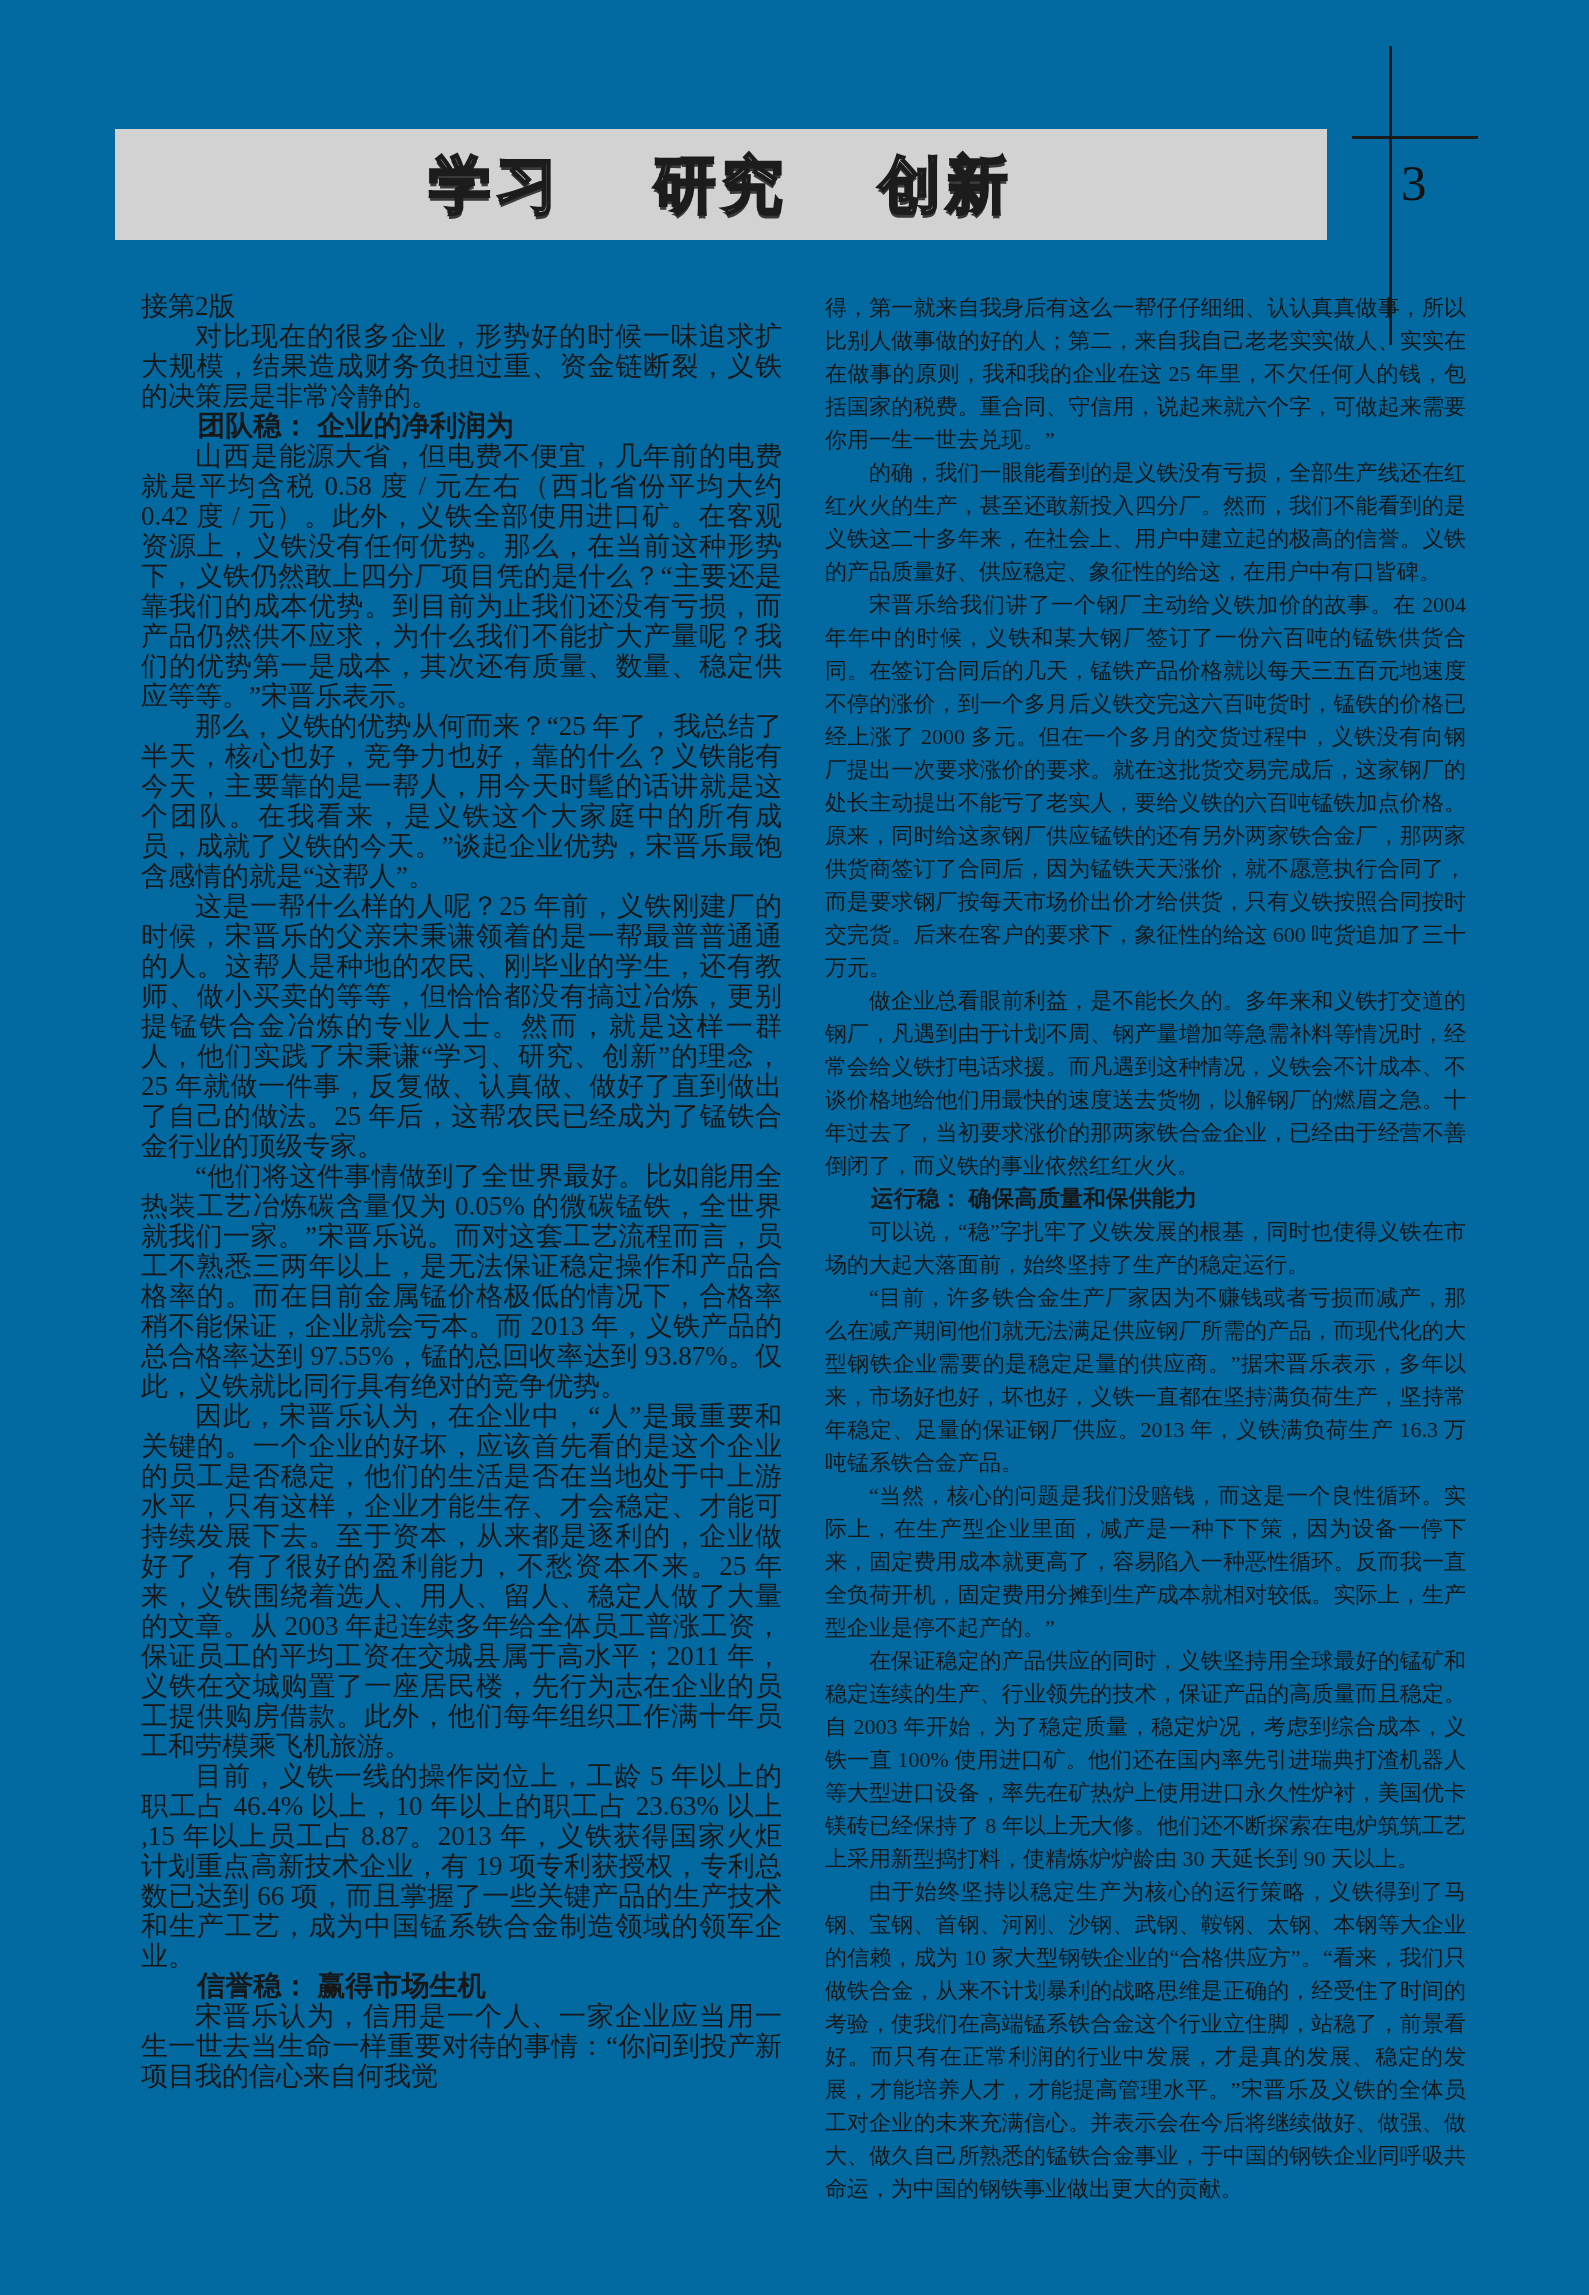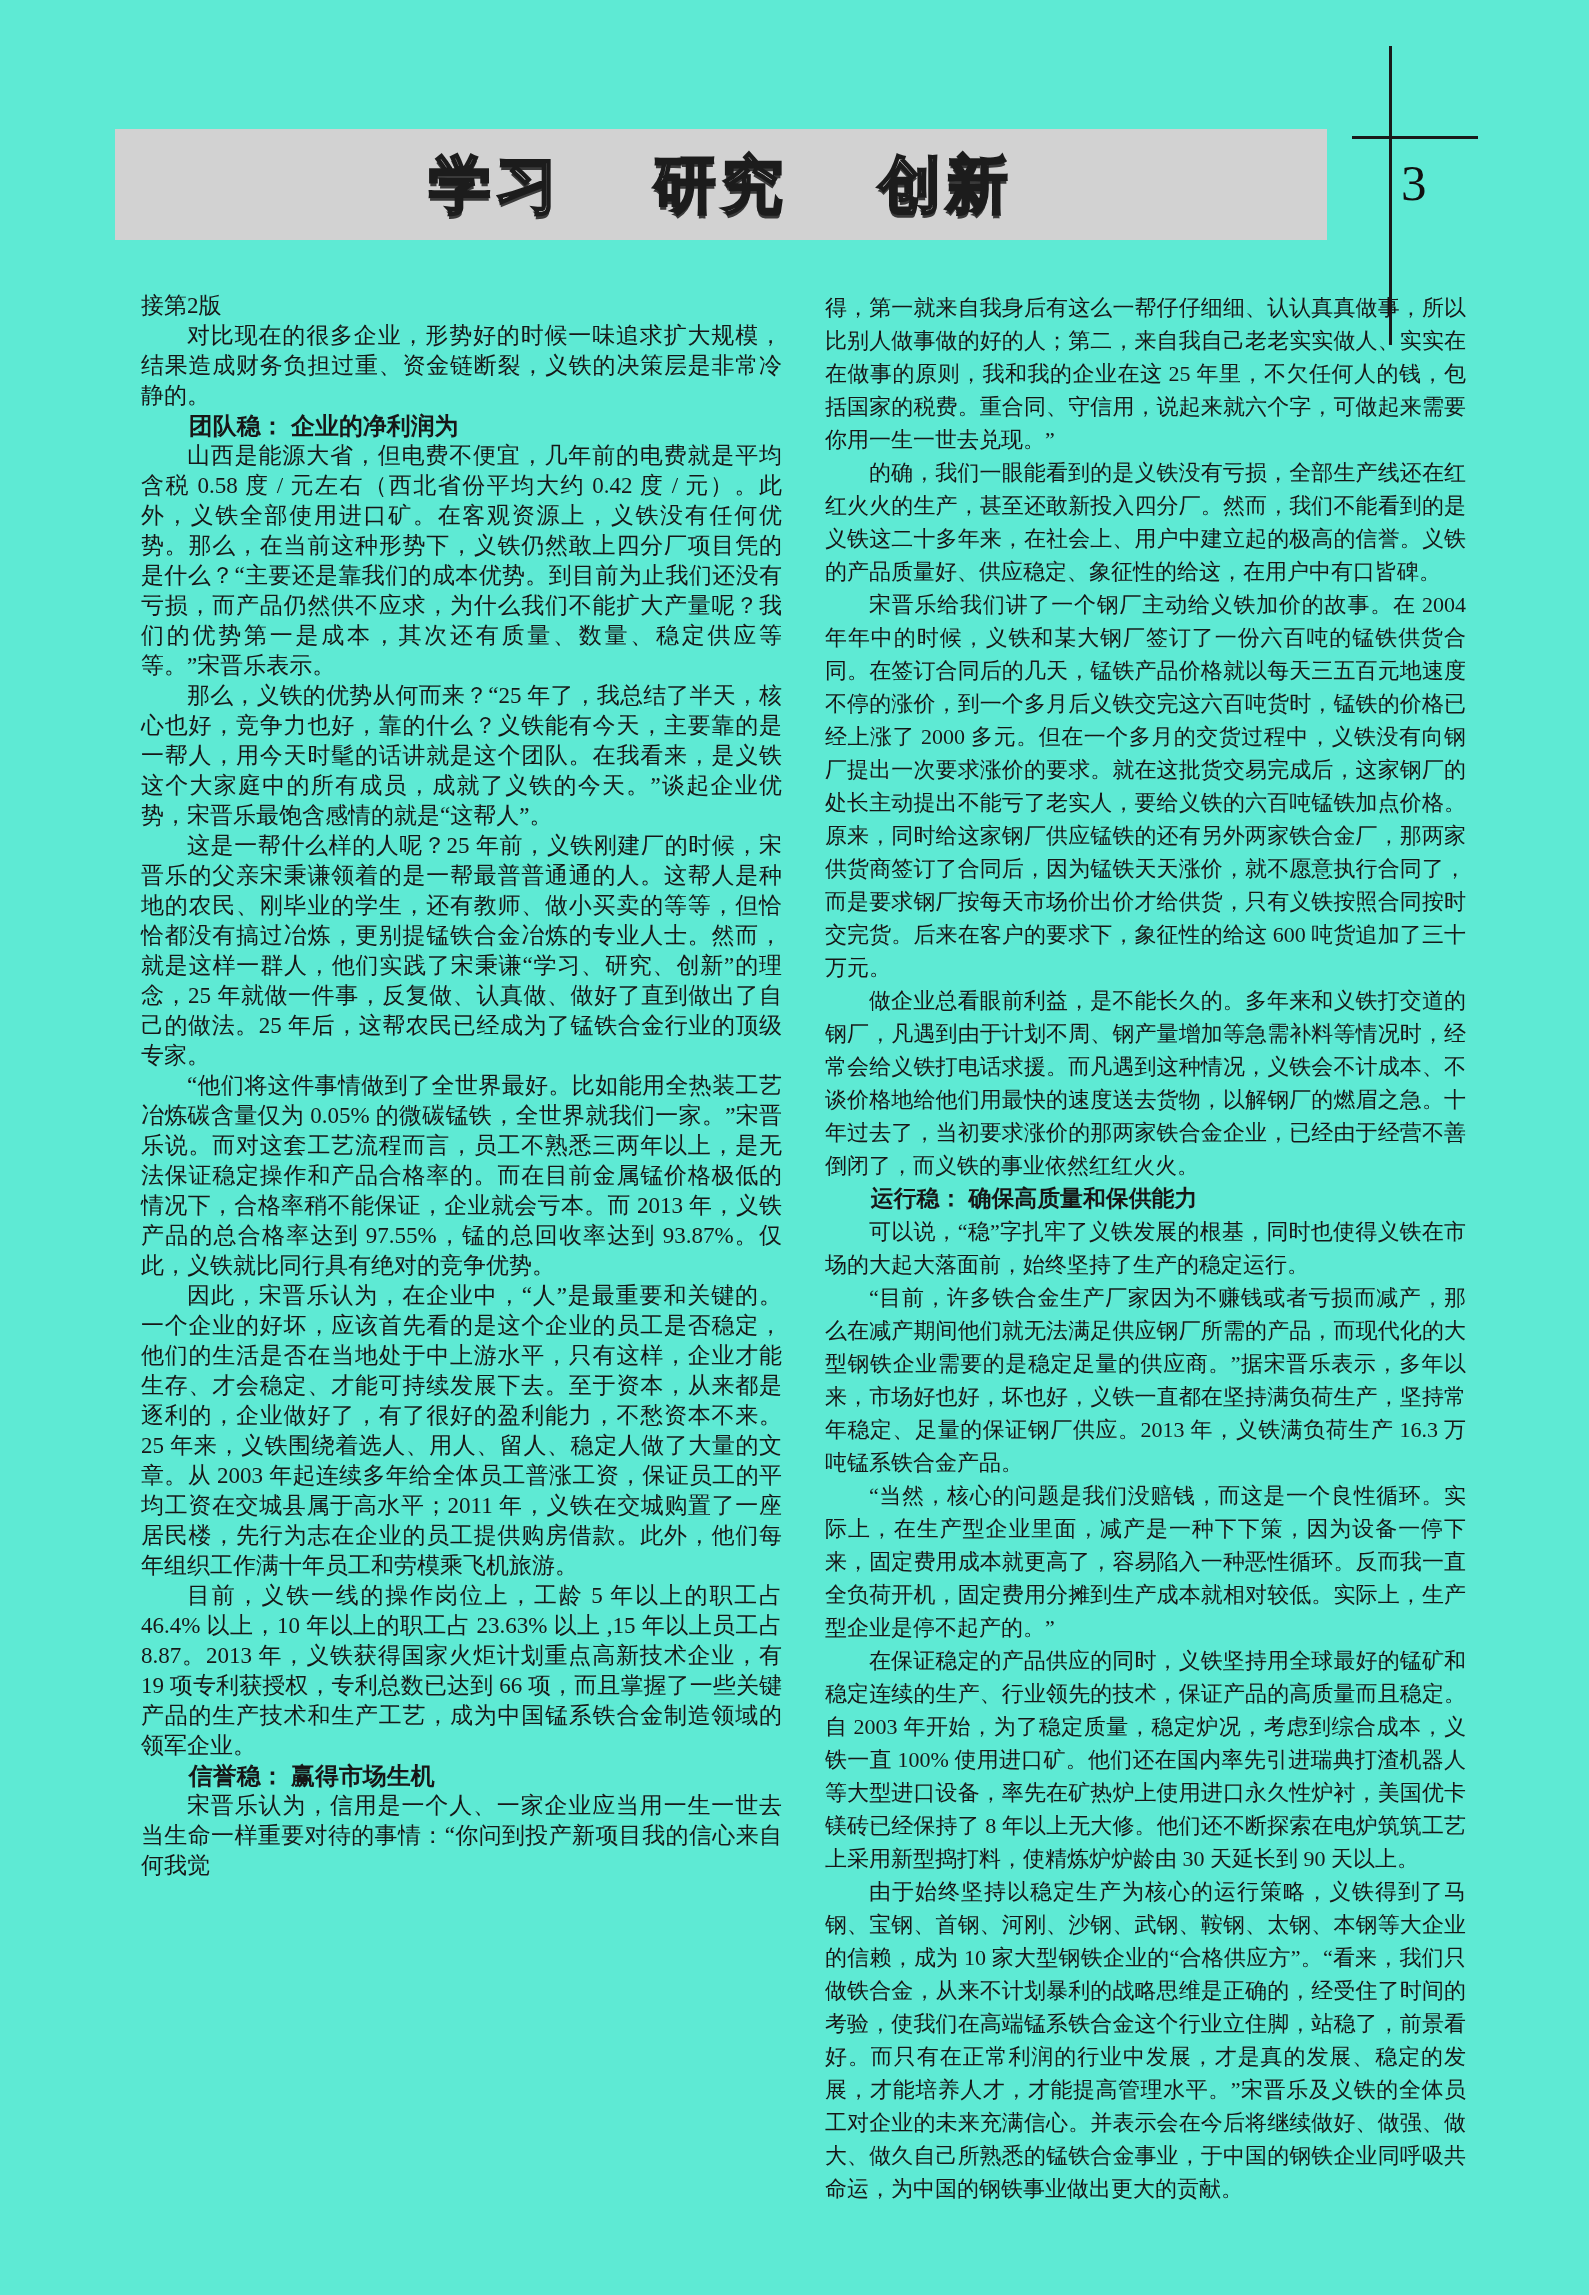--- a/index.html
+++ b/index.html
@@ -1,20 +1,20 @@
 <!DOCTYPE html>
 <html style="font-size:8px"><head>
 <meta charset="utf-8">
 <style>
   html, body { margin: 0; padding: 0; background: #ffffff; }
   .page {
     position: relative;
     width: 1589px;
     height: 2295px;
-    background: #5eead4;
+    background: #0369a1;
     font-family: "Liberation Serif", "DejaVu Serif", serif;
     color: #161616;
     overflow: hidden;
   }
 
   
   .masthead {
     position: absolute;
     left: 115px;
     top: 129px;
@@ -66,21 +66,21 @@
 
   
   .col {
     position: absolute;
     top: 291px;
     width: 641px;
     text-align: justify;
     text-justify: inter-character;
     color: #171717;
   }
-  .col-left  { left: 141px;  font-size: 23px; line-height: 30px; }
+  .col-left  { left: 141px;  font-size: 27px; line-height: 30px; }
   .col-right { left: 825px; font-size: 22px; line-height: 33px; }
 
   .col p { margin: 0; padding: 0; text-indent: 2em; }
   .col p.plain { text-indent: 0; }
   .col p.heading {
     font-family: "Liberation Sans", "DejaVu Sans", sans-serif;
     font-weight: bold;
     font-size: 1.04em;
   }
 </style>

